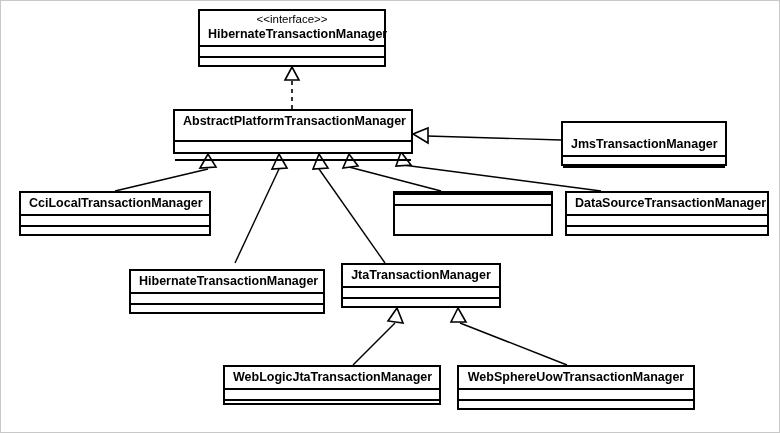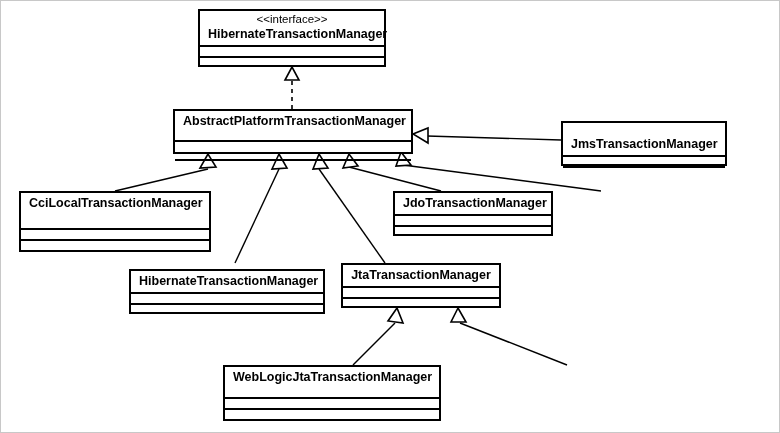--- a/index.html
+++ b/index.html
@@ -132,55 +132,66 @@
   </div>
 
   <div class="uml-class" style="left:560px; top:120px; width:166px; height:45px;">
     <div class="compartment-name" style="flex:1;margin-top:11px;">
       <span>JmsTransactionManager</span>
     </div>
     <div class="compartment-attrs"></div>
     <div class="compartment-ops"></div>
   </div>
 
-  <div class="uml-class" style="left:18px; top:190px; width:192px; height:61px;">
+  <div class="uml-class" style="left:18px; top:190px; width:192px; height:45px;">
     <div class="compartment-name" style="flex:1;">
       <span>CciLocalTransactionManager</span>
     </div>
     <div class="compartment-attrs"></div>
     <div class="compartment-ops"></div>
   </div>
 
   <div class="uml-class" style="left:392px; top:190px; width:160px; height:45px;">
+    <div class="compartment-attrs"></div>
+    <div class="compartment-ops"></div>
+  </div>
+
+  <div class="uml-class" style="left:564px; top:190px; width:204px; height:45px;">
     <div class="compartment-name" style="flex:1;">
-      <span>JdoTransactionManager</span>
+      <span>DataSourceTransactionManager</span>
     </div>
     <div class="compartment-attrs"></div>
     <div class="compartment-ops"></div>
   </div>
-
 
   <div class="uml-class" style="left:128px; top:268px; width:196px; height:45px;">
     <div class="compartment-name" style="flex:1;">
       <span>HibernateTransactionManager</span>
     </div>
     <div class="compartment-attrs"></div>
     <div class="compartment-ops"></div>
   </div>
 
   <div class="uml-class" style="left:340px; top:262px; width:160px; height:45px;">
     <div class="compartment-name" style="flex:1;">
       <span>JtaTransactionManager</span>
     </div>
     <div class="compartment-attrs"></div>
     <div class="compartment-ops"></div>
   </div>
 
-  <div class="uml-class" style="left:222px; top:364px; width:218px; height:56px;">
+  <div class="uml-class" style="left:222px; top:364px; width:218px; height:40px;">
     <div class="compartment-name" style="flex:1;">
       <span>WebLogicJtaTransactionManager</span>
     </div>
     <div class="compartment-attrs"></div>
     <div class="compartment-ops"></div>
   </div>
 
+  <div class="uml-class" style="left:456px; top:364px; width:238px; height:45px;">
+    <div class="compartment-name" style="flex:1;">
+      <span>WebSphereUowTransactionManager</span>
+    </div>
+    <div class="compartment-attrs"></div>
+    <div class="compartment-ops"></div>
+  </div>
 
 </div>
 
 </body></html>

